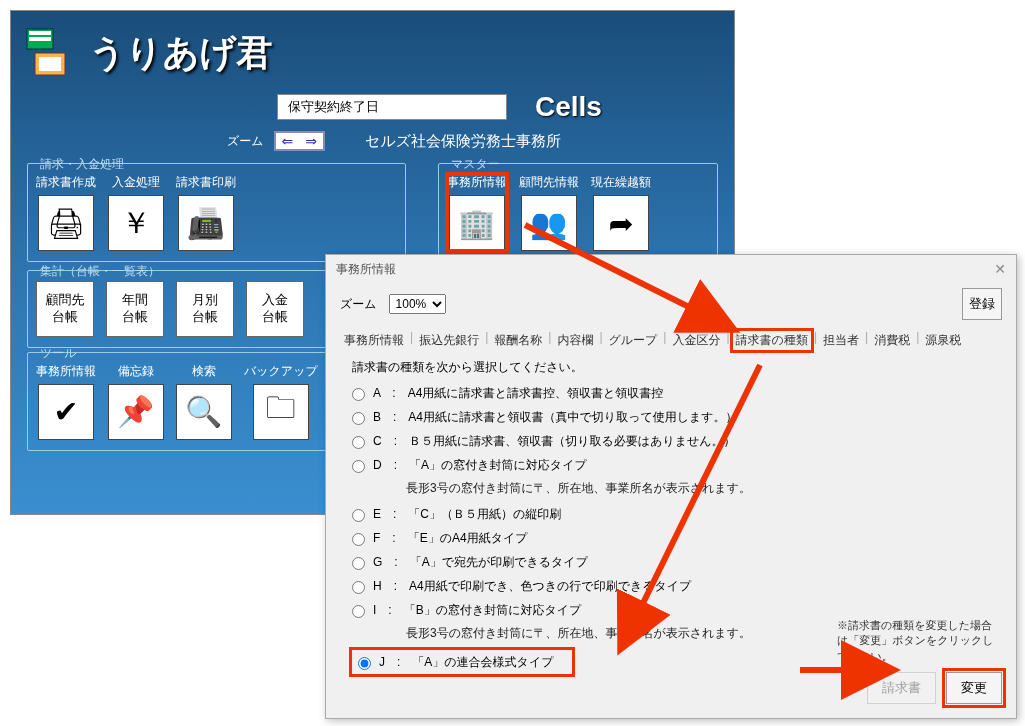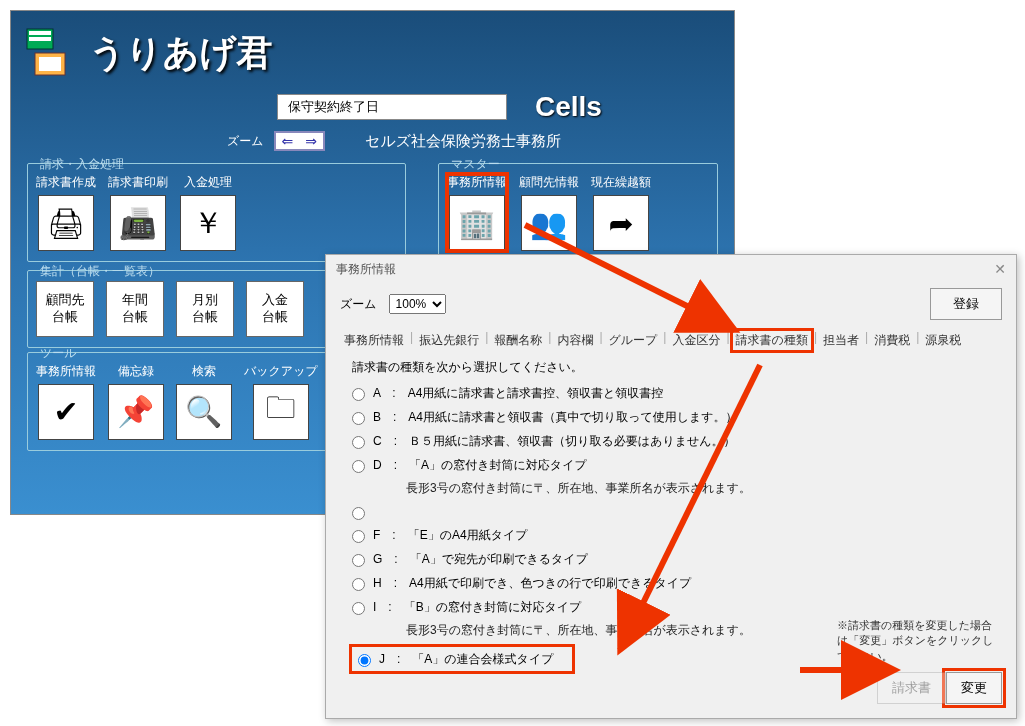--- a/index.html
+++ b/index.html
@@ -39,37 +39,37 @@
 
 
 .dialog { position: absolute; left: 325px; top: 254px; width: 692px; height: 465px; background: #f0f0f0; border: 1px solid #aaa; box-shadow: 2px 2px 8px rgba(0,0,0,0.25); }
 .dialog-title { font-size: 12px; color: #555; padding: 6px 10px; border-bottom: 0; display: flex; justify-content: space-between; }
 .dialog-close { color: #888; font-size: 14px; cursor: default; }
 .dialog-body { padding: 4px 14px 10px 14px; }
 
 .dlg-top-row { display: flex; align-items: center; justify-content: space-between; margin-bottom: 10px; }
 .dlg-zoom { display: flex; align-items: center; gap: 12px; font-size: 12px; }
 .dlg-zoom select { font-size: 12px; padding: 1px 2px; }
-.register-btn { background: #f5f5f5; border: 1px solid #999; padding: 6px 22px; font-size: 13px; }
+.register-btn { background: #f5f5f5; border: 1px solid #999; padding: 6px 6px; font-size: 13px; }
 
 .tabs { display: flex; flex-wrap: nowrap; border-bottom: 0; font-size: 12px; color: #333; margin-bottom: 8px; }
 .tab { padding: 2px 4px; white-space: nowrap; }
 .tab-sep { color: #aaa; padding: 0 2px; }
 .tab.active { outline: 3px solid #e30; outline-offset: -1px; }
 
 .instruction { font-size: 12px; margin: 4px 0 8px 12px; }
 .radio-list { padding-left: 12px; }
 .radio-item { display: flex; align-items: center; gap: 8px; font-size: 12px; margin: 6px 0; line-height: 1.5; }
 .radio-item input { margin-top: 2px; }
 .radio-sub { font-size: 12px; margin: 2px 0 8px 54px; color: #222; }
 .radio-item.selected { outline: 3px solid #e30; outline-offset: 0; padding: 3px 6px; width: 220px; }
 
 .footer-area { position: absolute; right: 14px; bottom: 14px; display: flex; flex-direction: column; align-items: flex-end; gap: 8px; }
 .footer-note { font-size: 11px; color: #333; width: 165px; line-height: 1.4; }
-.footer-btns { display: flex; gap: 0; align-items: flex-end; }
+.footer-btns { display: flex; gap: 10px; align-items: flex-end; }
 .footer-btn { background: #f5f5f5; border: 1px solid #999; padding: 6px 14px; font-size: 13px; }
 .footer-btn.change { outline: 3px solid #e30; outline-offset: 1px; }
 
 
 .arrow { position: absolute; pointer-events: none; }
 </style>
 </head>
 <body>
 
 <div class="main-window">
@@ -101,26 +101,26 @@
 
   <div style="display:flex; gap:0;">
     <div class="group" style="flex:1;">
       <div class="group-title">請求・入金処理</div>
       <div class="icon-row" id="billing-row">
           <div class="icon-btn">
       <div class="icon-btn-label">請求書作成</div>
       <div class="icon-img">🖨</div>
     </div>
           <div class="icon-btn">
+      <div class="icon-btn-label">入金処理</div>
+      <div class="icon-img">￥</div>
+    </div>
+          <div class="icon-btn">
       <div class="icon-btn-label">請求書印刷</div>
       <div class="icon-img">📠</div>
-    </div>
-          <div class="icon-btn">
-      <div class="icon-btn-label">入金処理</div>
-      <div class="icon-img">￥</div>
     </div>
         </div>
     </div>
     <div class="group" style="width:280px;">
       <div class="group-title">マスター</div>
       <div class="icon-row" id="master-row">
           <div class="icon-btn highlight-red">
       <div class="icon-btn-label">事務所情報</div>
       <div class="icon-img">🏢</div>
     </div>
@@ -221,20 +221,21 @@
       <input type="radio" name="invtype" style="">
       <span>C　:　Ｂ５用紙に請求書、領収書（切り取る必要はありません。）</span>
     </label>
         <label class="radio-item ">
       <input type="radio" name="invtype" style="">
       <span>D　:　「A」の窓付き封筒に対応タイプ</span>
     </label>
         <div class="radio-sub">長形3号の窓付き封筒に〒、所在地、事業所名が表示されます。</div>
         <label class="radio-item ">
       <input type="radio" name="invtype" style="">
+      <span>E　:　「C」（Ｂ５用紙）の縦印刷</span>
     </label>
         <label class="radio-item ">
       <input type="radio" name="invtype" style="">
       <span>F　:　「E」のA4用紙タイプ</span>
     </label>
         <label class="radio-item ">
       <input type="radio" name="invtype" style="">
       <span>G　:　「A」で宛先が印刷できるタイプ</span>
     </label>
         <label class="radio-item ">

